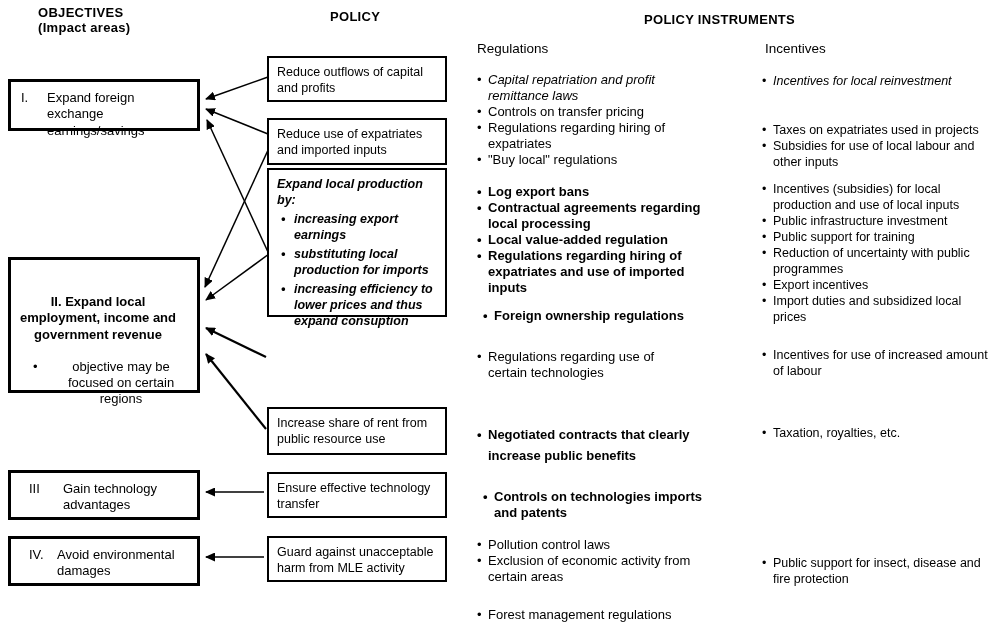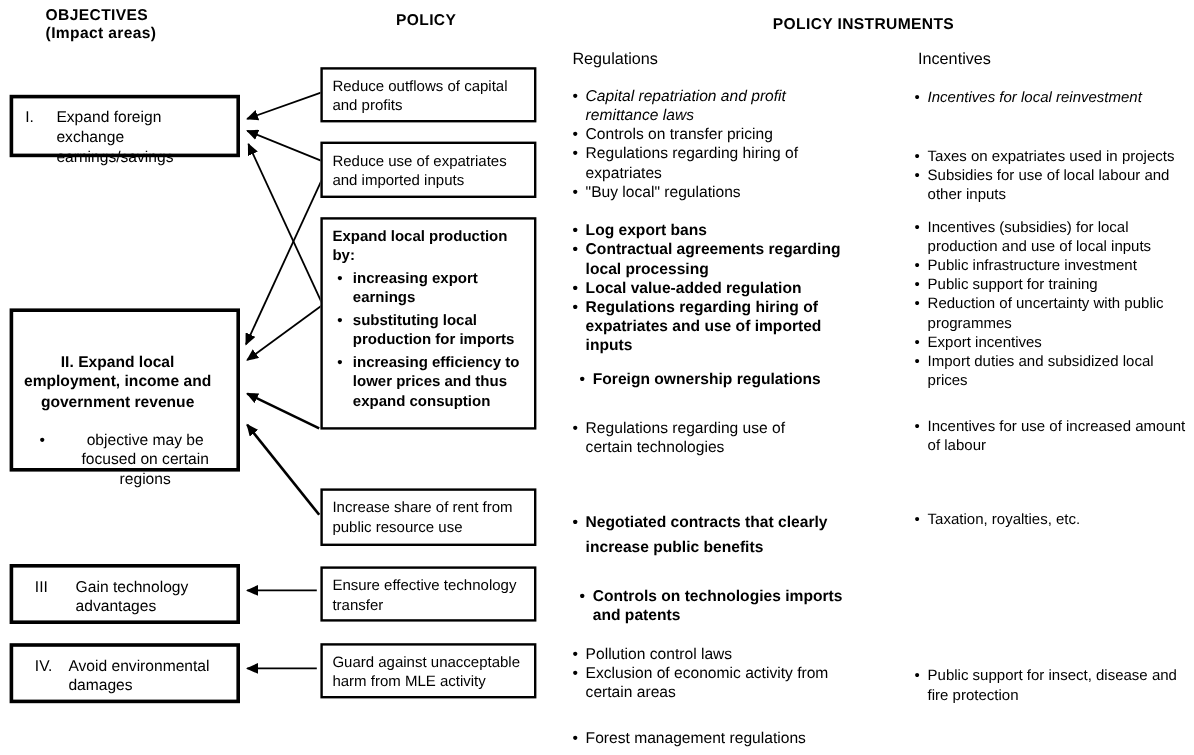--- a/index.html
+++ b/index.html
@@ -109,21 +109,21 @@
       <span class="otext">Avoid environmental damages</span>
     </div>
   </div>
 
   <div class="abox" style="top:56px; height:46px;">
     <span>Reduce outflows of capital and profits</span>
   </div>
   <div class="abox" style="top:118px; height:47px;">
     <span>Reduce use of expatriates and imported inputs</span>
   </div>
-  <div class="abox bold" style="top:181px; height:177px;">
+  <div class="abox bold" style="top:168px; height:149px;font-style:italic;">
     <span>Expand local production by:</span>
     <div>
         <div class="li">
           <span class="dot">•</span>
           <span class="txt">increasing export earnings</span>
         </div>
         <div class="li">
           <span class="dot">•</span>
           <span class="txt">substituting local production for imports</span>
         </div>

